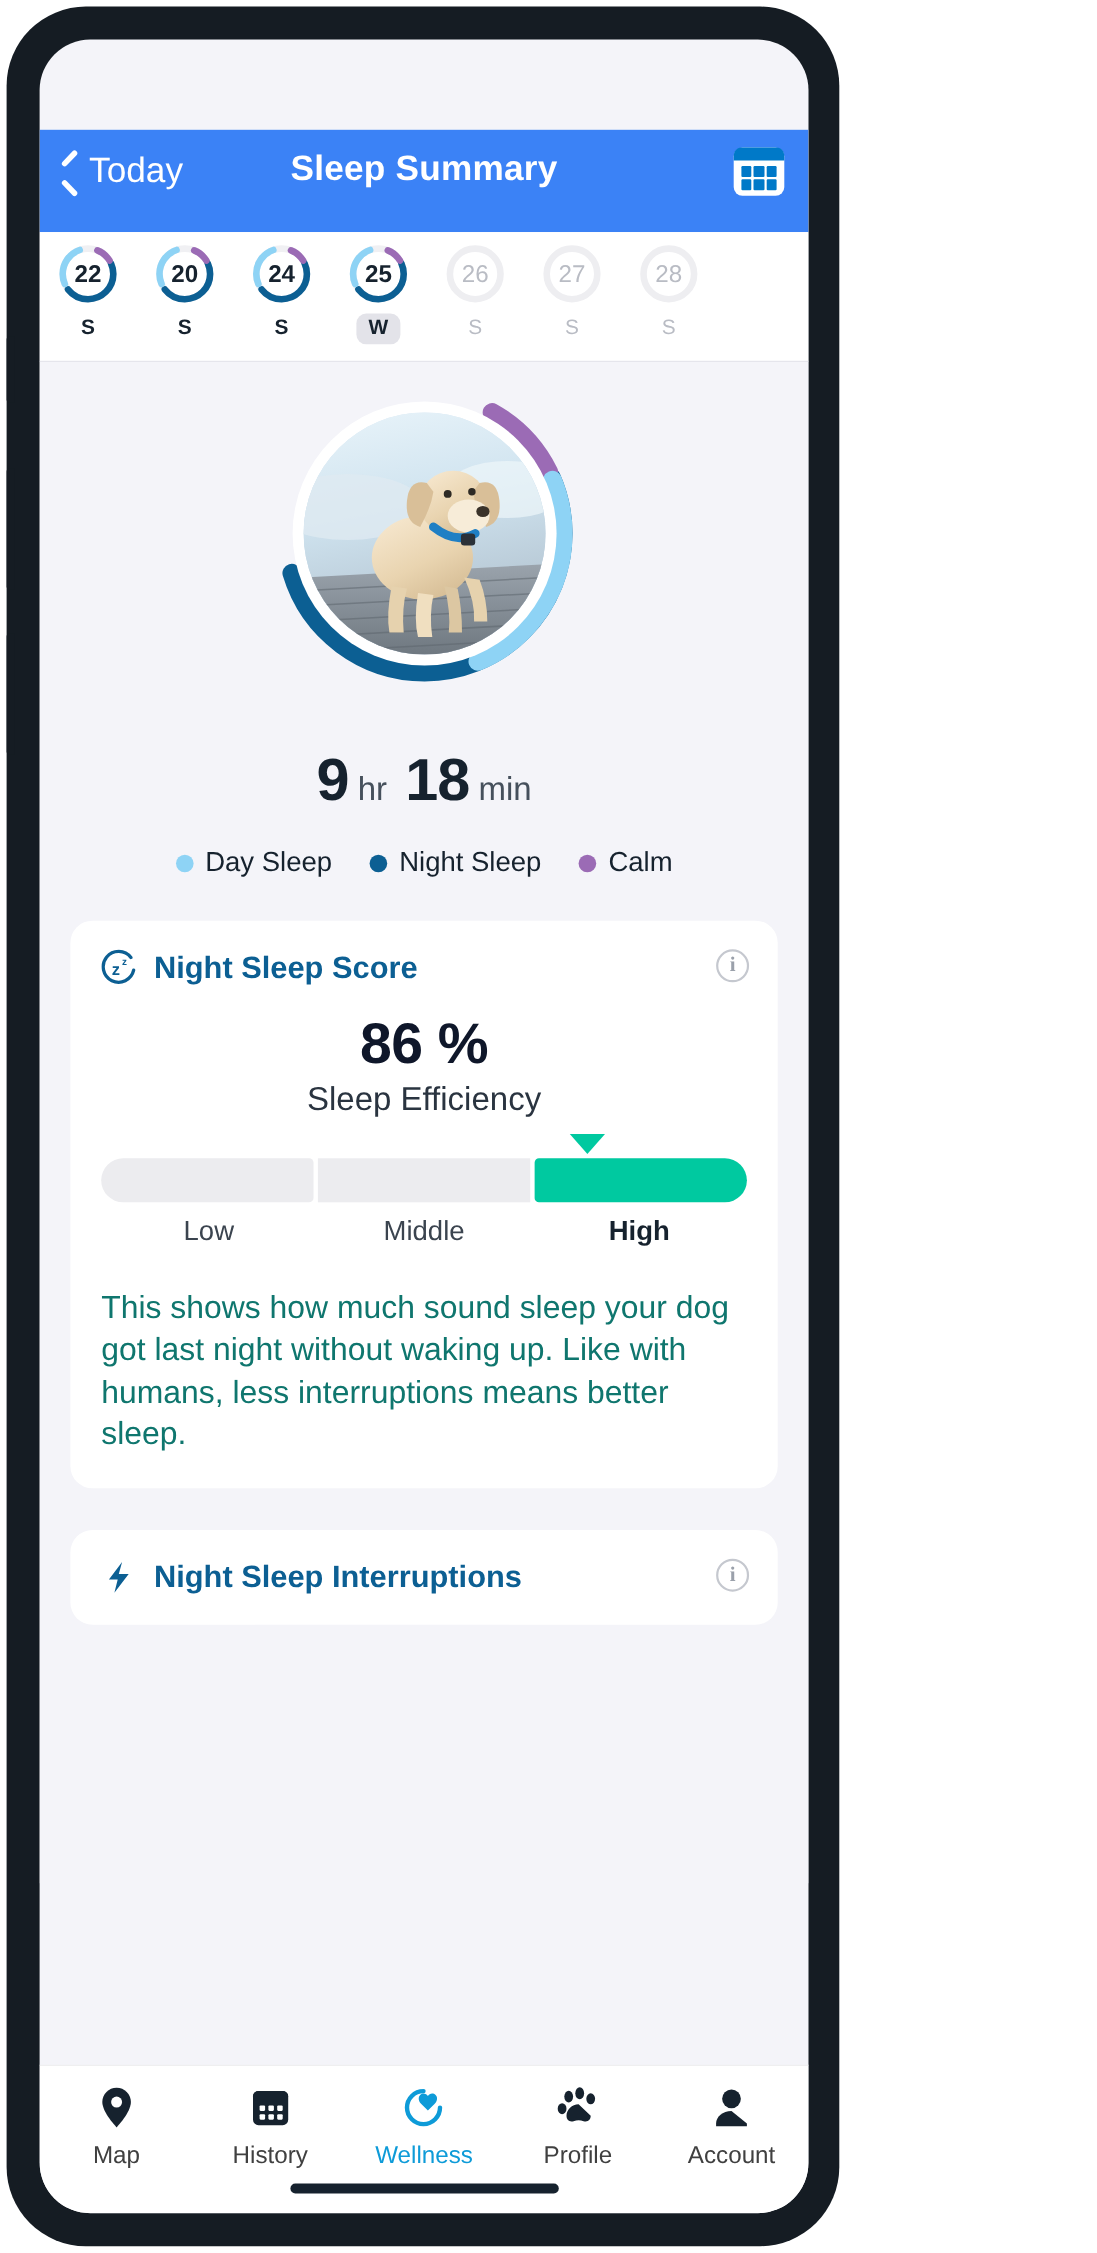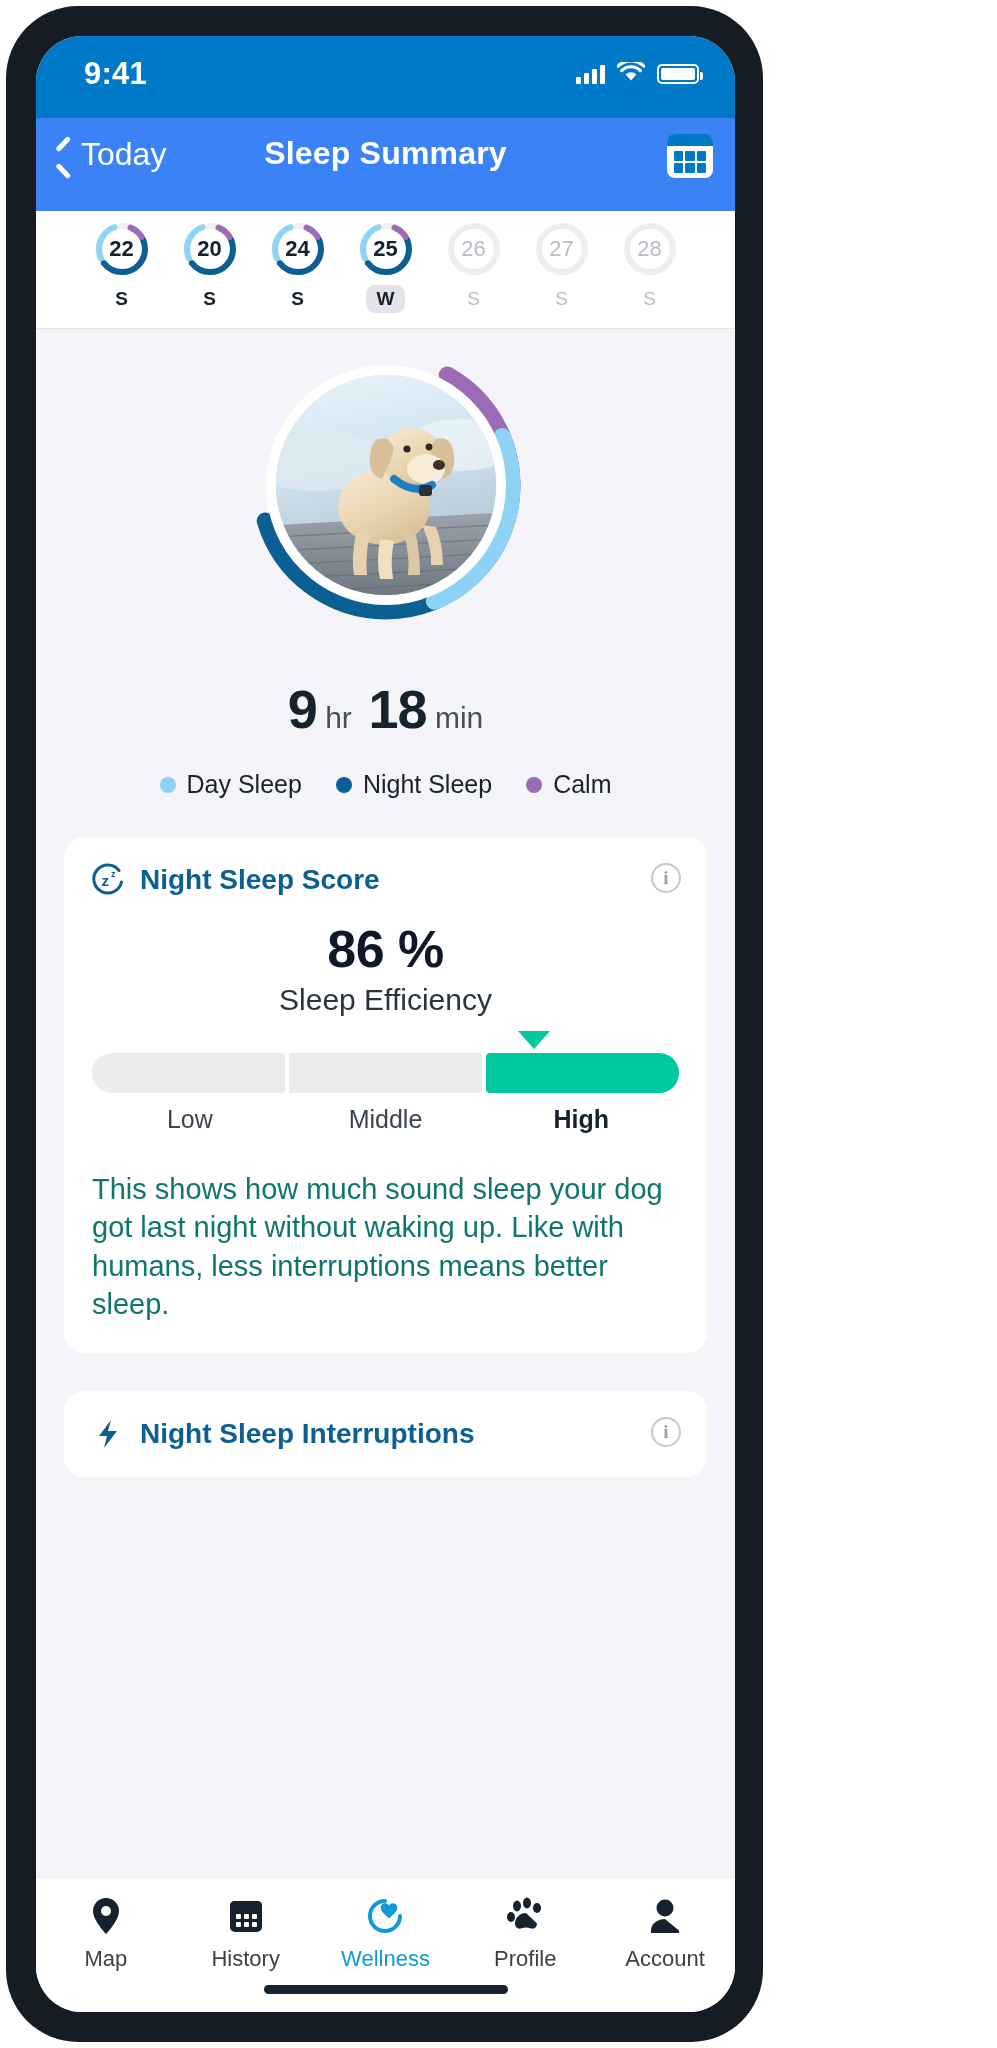--- a/index.html
+++ b/index.html
@@ -110,21 +110,21 @@
   .nav-cal .cal-dots { flex:1; width:100%; display:grid; grid-template-columns:repeat(3,1fr);
     grid-template-rows:repeat(2,1fr); gap:2px; padding:5px 7px; }
   .nav-cal .cal-dots i { background:#0079c8; border-radius:1px; }
 
   
   .datestrip {
     position: absolute; left: 0; top: 175px;
     width: 699px; height: 118px;
     background: #ffffff;
     border-bottom: 1px solid #e2e2e8;
-    display: flex; align-items: flex-start; justify-content: center;
+    display: flex; align-items: flex-start; justify-content: flex-start;
     padding-top: 10px;
   }
   .dayitem { width: 88px; display:flex; flex-direction:column; align-items:center; cursor:pointer; }
   .ring-wrap { width: 56px; height: 56px; position: relative; }
   .ring-wrap svg { display:block; }
   .ring-num {
     position:absolute; left:0; top:0; width:56px; height:56px;
     display:flex; align-items:center; justify-content:center;
     font-size: 22px; font-weight: bold; color:#16222e;
   }
@@ -233,41 +233,20 @@
 
 <div class="stage">
   <div class="bezel">
     <div class="bezel-side-btn sb1"></div>
     <div class="bezel-side-btn sb2"></div>
     <div class="bezel-side-btn sb3"></div>
   </div>
 
   <div class="screen">
 
-    <div class="statusbar">
-      <div class="clock">9:41</div>
-      <div class="status-icons">
-        <span class="cellular">
-            <i></i>
-            <i></i>
-            <i></i>
-            <i></i>
-          </span>
-        <span>
-          <svg width="28" height="20" viewBox="0 0 28 20">
-            <path d="M14 18.5 L8.6 12.6 a7.6 7.6 0 0 1 10.8 0 Z" fill="#fff"></path>
-            <path d="M4.6 8.6 a13.4 13.4 0 0 1 18.8 0" stroke="#fff" stroke-width="3.2" fill="none" stroke-linecap="round"></path>
-            <path d="M1 4.2 a18.6 18.6 0 0 1 26 0" stroke="#fff" stroke-width="3.2" fill="none" stroke-linecap="round"></path>
-          </svg>
-        </span>
-        <span class="battery">
-            <span></span>
-          </span>
-      </div>
-    </div>
 
     <div class="navbar">
       <div class="nav-back">
         <span class="chev"></span>
         <span class="nav-back-label">Today</span>
       </div>
       <div class="nav-title">Sleep Summary</div>
       <div class="nav-cal">
         <div class="cal-top"></div>
         <div class="cal-dots">

